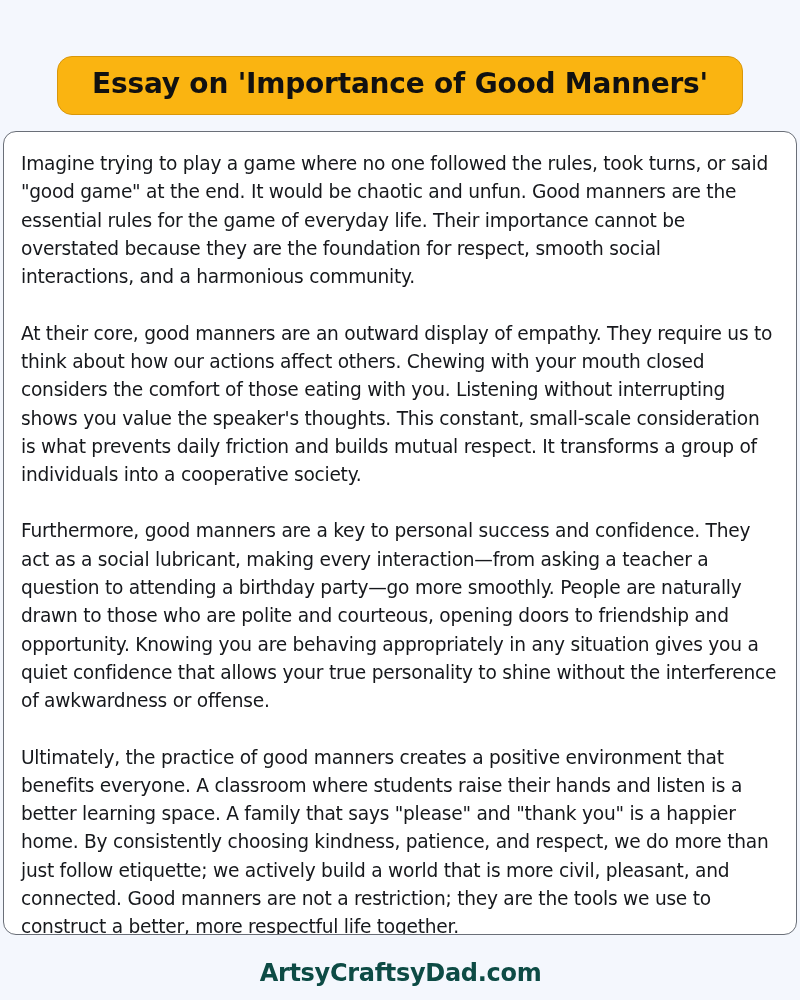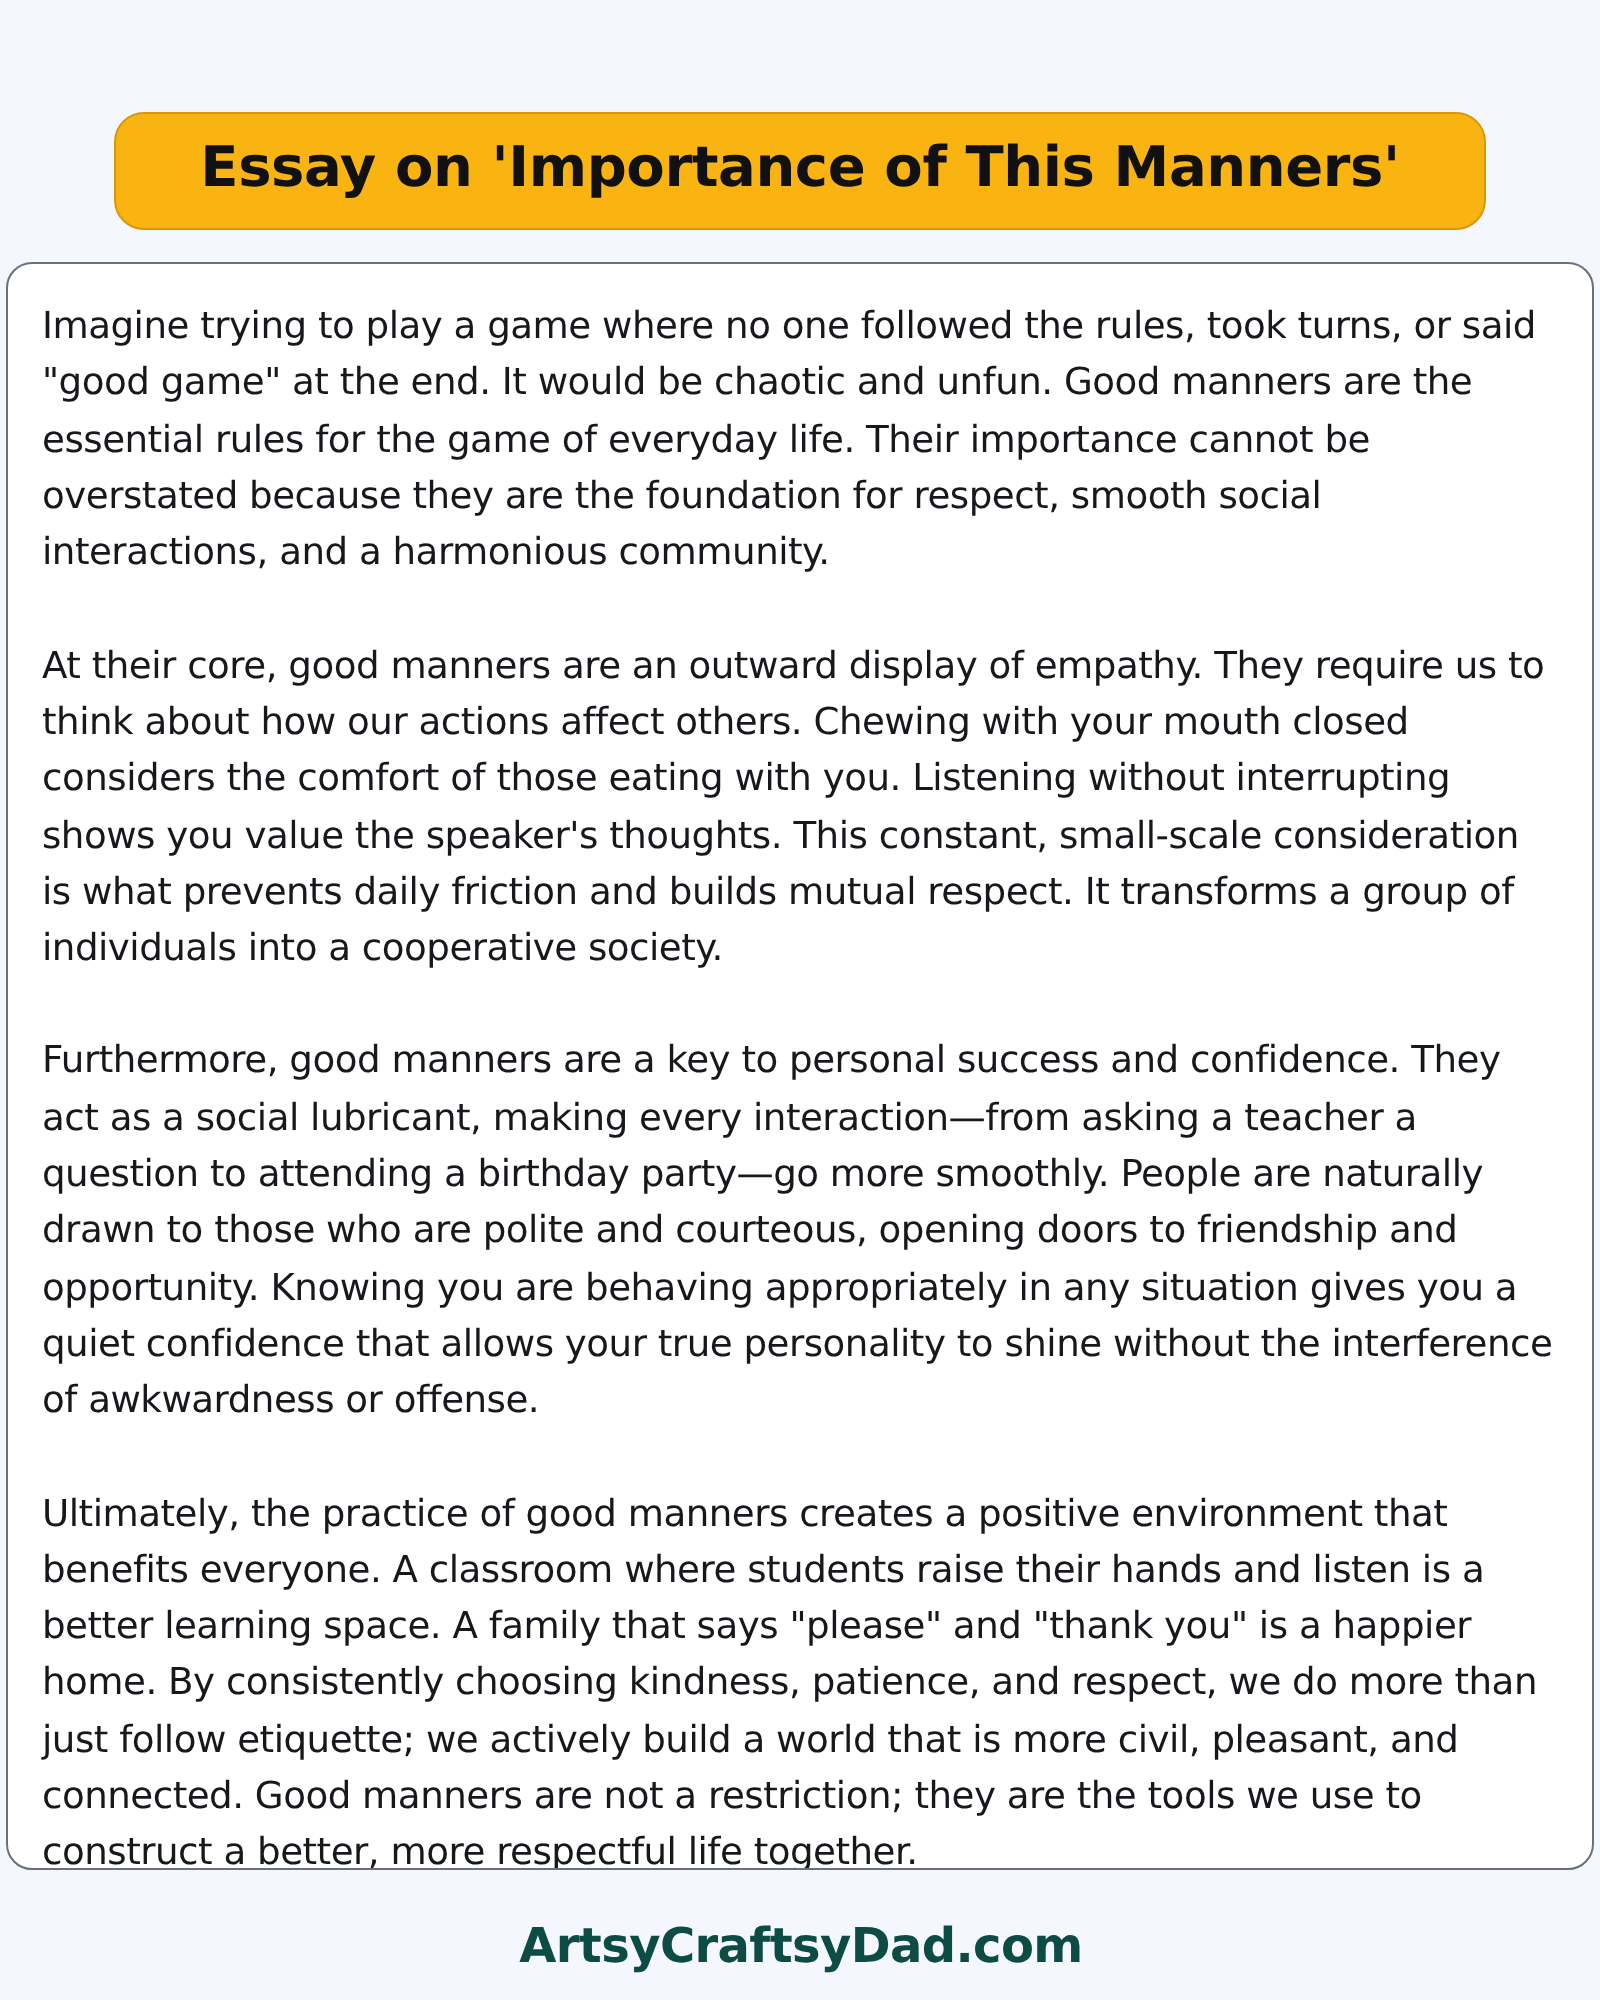--- a/index.html
+++ b/index.html
@@ -89,21 +89,21 @@
     color: #0d4b45;
     letter-spacing: -0.3px;
   }
 </style>
 </head>
 <body>
 
 <div class="page">
 
   <div class="title-pill">
-    <div class="title-text">Essay on 'Importance of This Manners'</div>
+    <div class="title-text">Essay on 'Importance of Good Manners'</div>
   </div>
 
   <div class="essay-card">
     <div class="essay-body">
       <p>Imagine trying to play a game where no one followed the rules, took turns, or said "good game" at the end. It would be chaotic and unfun. Good manners are the essential rules for the game of everyday life. Their importance cannot be overstated because they are the foundation for respect, smooth social interactions, and a harmonious community.</p>
       <p>At their core, good manners are an outward display of empathy. They require us to think about how our actions affect others. Chewing with your mouth closed considers the comfort of those eating with you. Listening without interrupting shows you value the speaker's thoughts. This constant, small-scale consideration is what prevents daily friction and builds mutual respect. It transforms a group of individuals into a cooperative society.</p>
       <p>Furthermore, good manners are a key to personal success and confidence. They act as a social lubricant, making every interaction—from asking a teacher a question to attending a birthday party—go more smoothly. People are naturally drawn to those who are polite and courteous, opening doors to friendship and opportunity. Knowing you are behaving appropriately in any situation gives you a quiet confidence that allows your true personality to shine without the interference of awkwardness or offense.</p>
       <p>Ultimately, the practice of good manners creates a positive environment that benefits everyone. A classroom where students raise their hands and listen is a better learning space. A family that says "please" and "thank you" is a happier home. By consistently choosing kindness, patience, and respect, we do more than just follow etiquette; we actively build a world that is more civil, pleasant, and connected. Good manners are not a restriction; they are the tools we use to construct a better, more respectful life together.</p>
     </div>
   </div>

